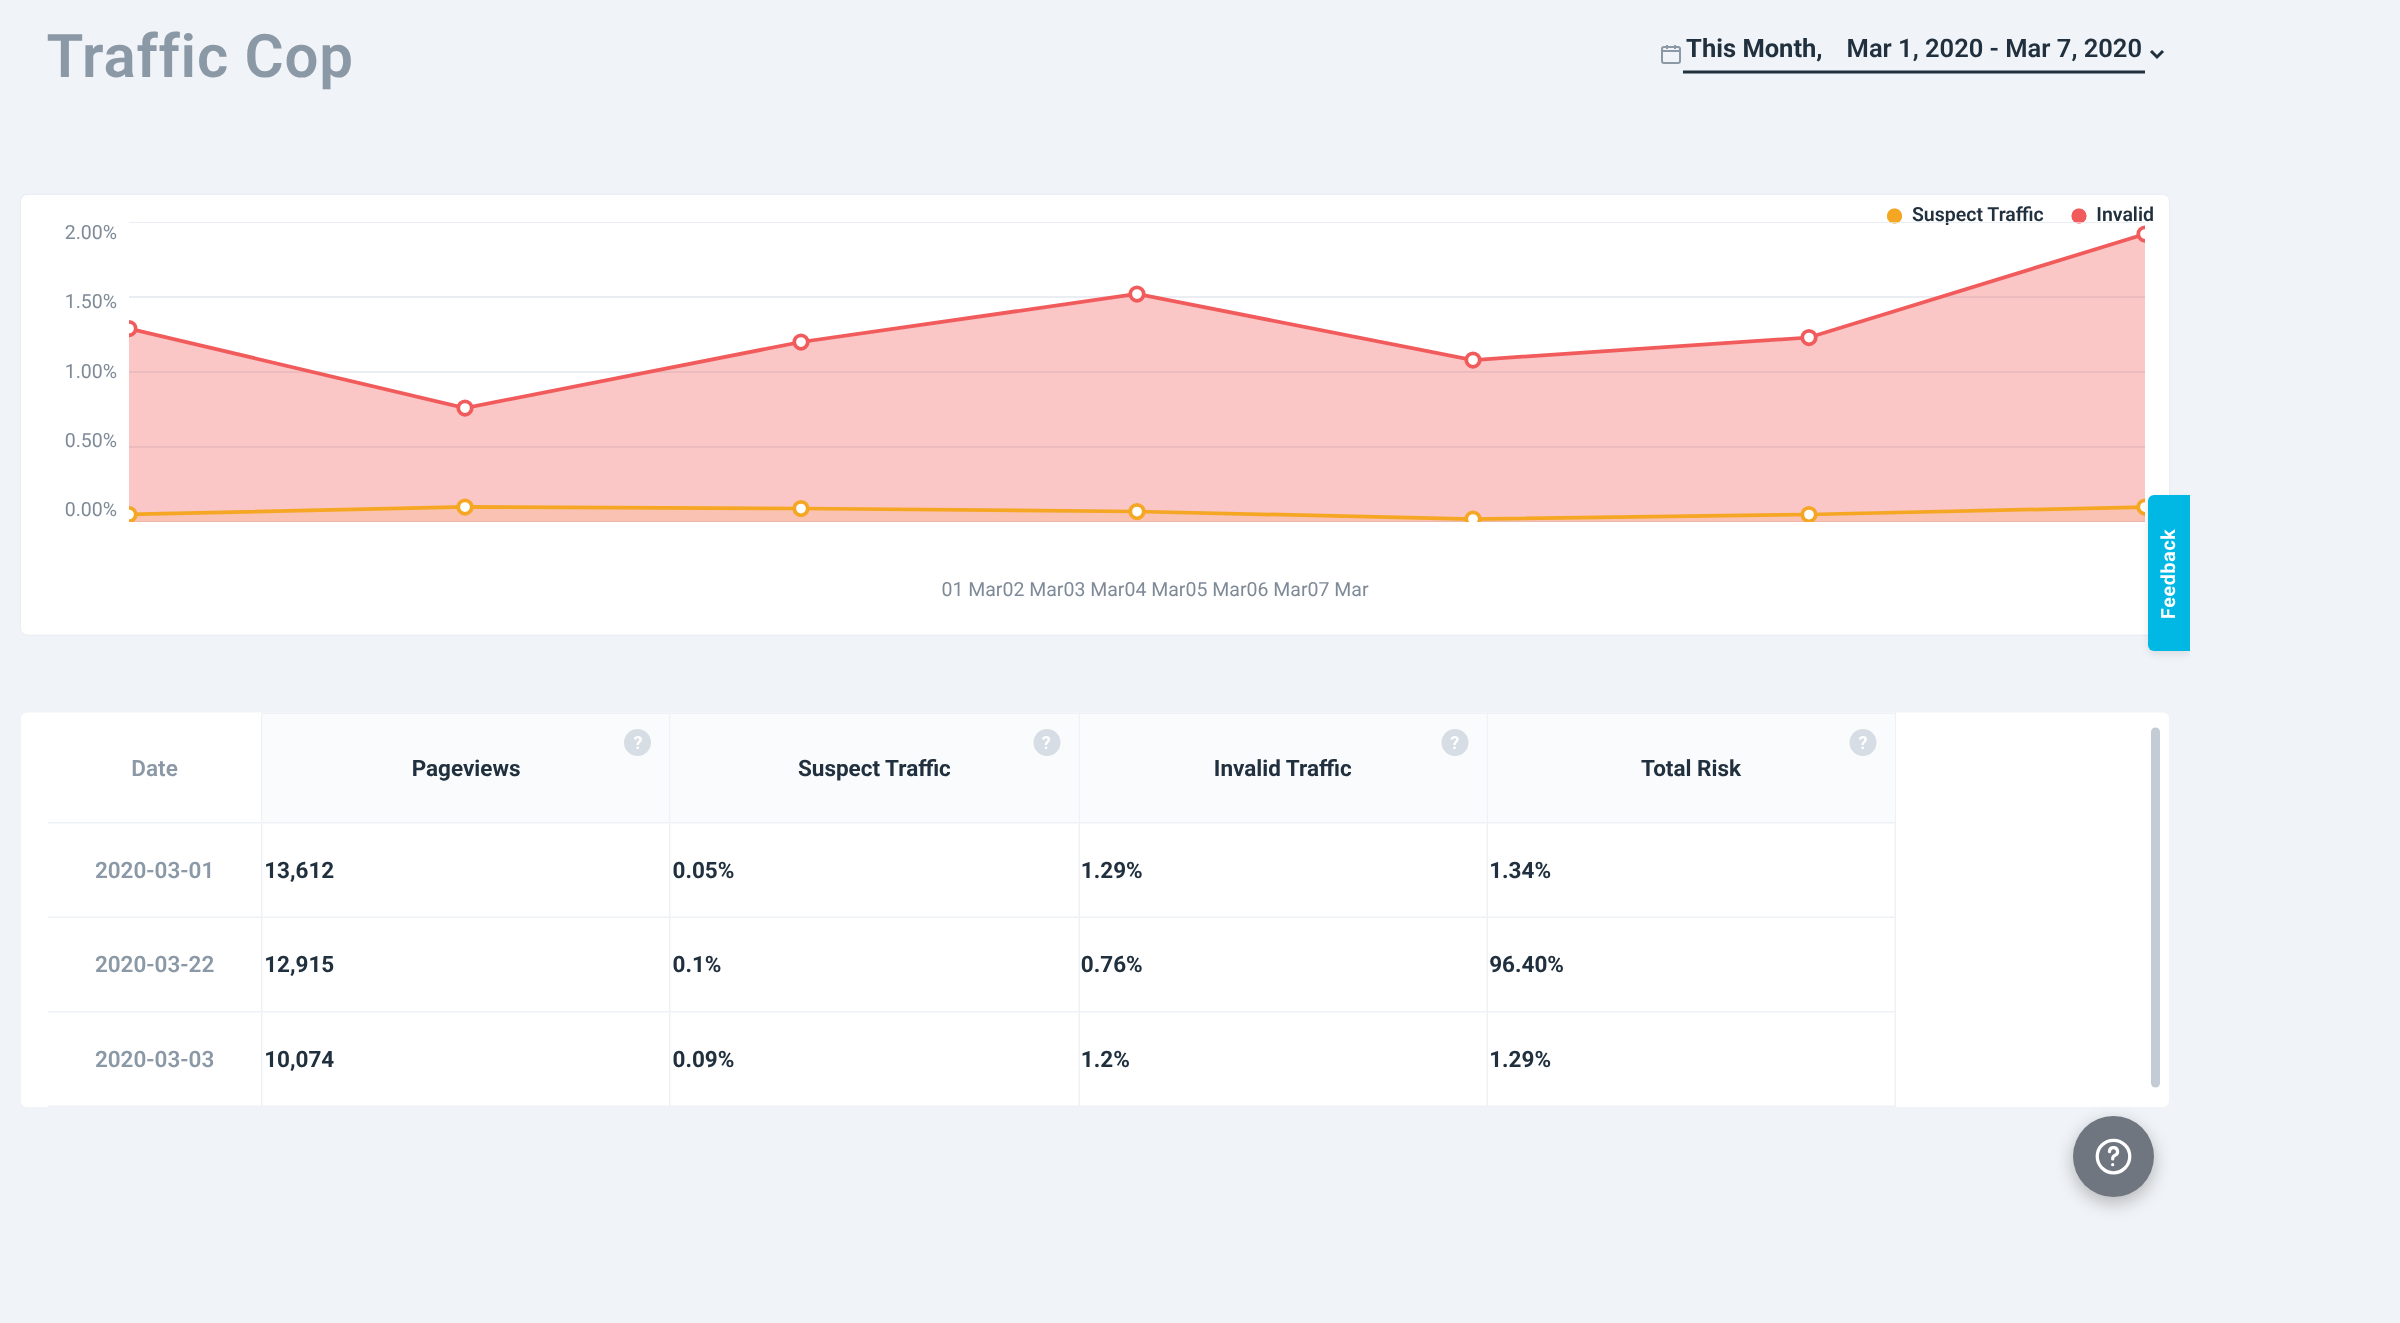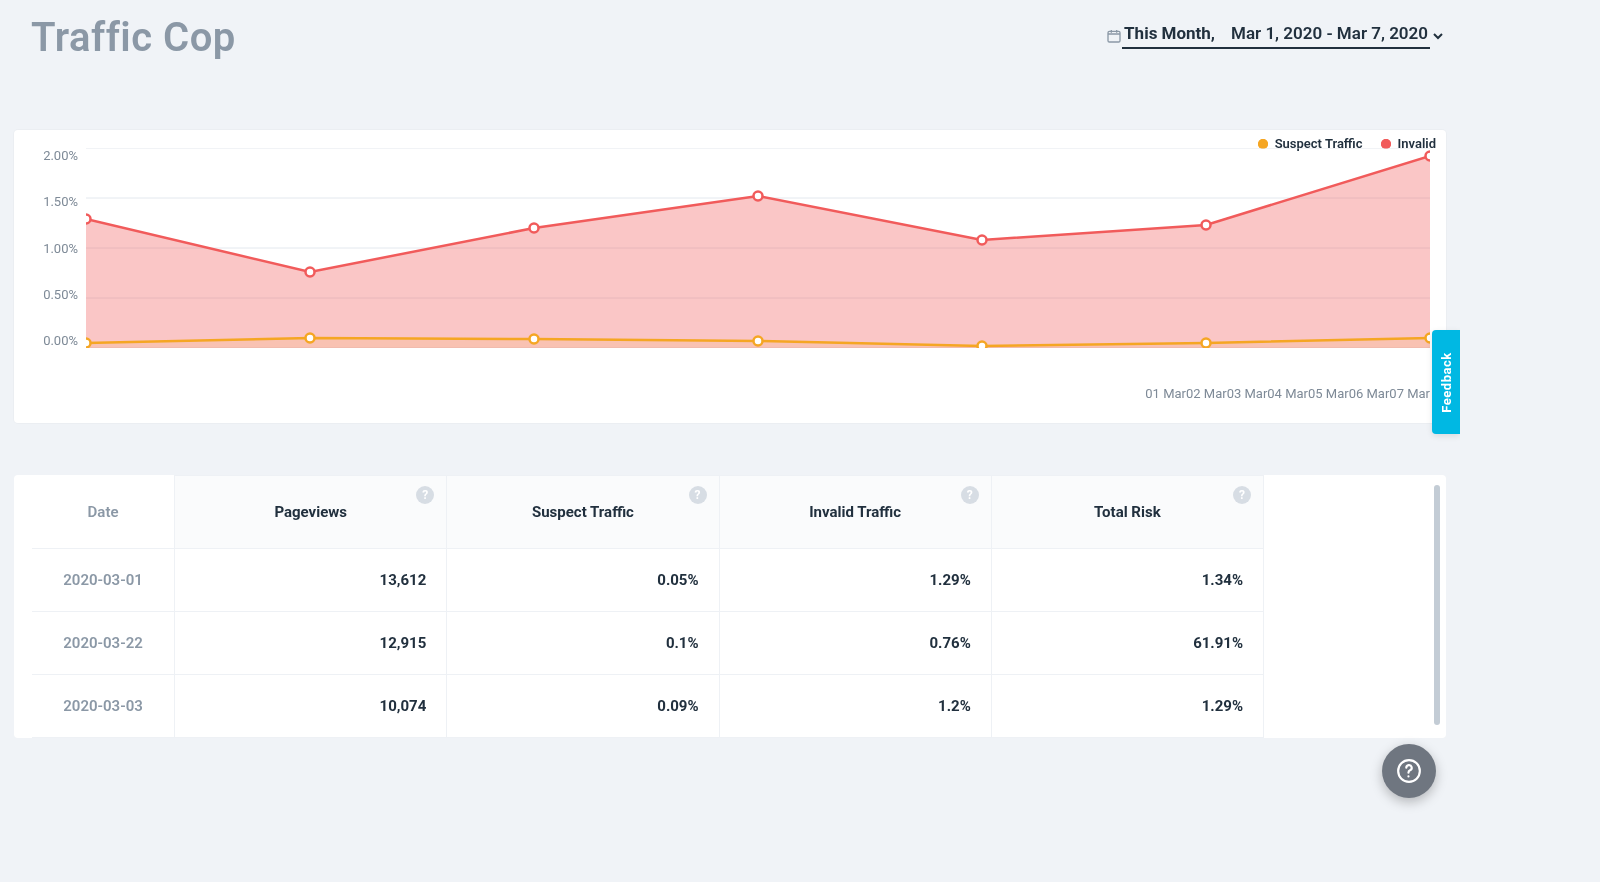--- a/index.html
+++ b/index.html
@@ -34,33 +34,33 @@
   .chart-panel{background:var(--panel);border-radius:4px;box-shadow:0 0 0 1px rgba(0,0,0,0.02);padding:18px 16px 22px 16px;margin-top:48px;position:relative;}
   .chart-wrap{display:flex;height:230px;}
   .y-axis{width:56px;display:flex;flex-direction:column;justify-content:space-between;align-items:flex-end;font-size:13px;color:var(--muted2);padding-right:8px;box-sizing:border-box;height:200px;}
   .plot{position:relative;flex:1;height:200px;}
   .plot .grid line{stroke:var(--grid);stroke-width:1;}
   .legend{position:absolute;top:6px;right:10px;display:flex;gap:18px;font-size:13px;color:var(--text);font-weight:600;}
   .legend .item{display:inline-flex;align-items:center;gap:7px;}
   .legend .dot{width:10px;height:10px;border-radius:50%;display:inline-block;}
   .legend .dot.suspect{background:var(--orange);box-shadow:0 0 0 2px var(--orange) inset,0 0 0 2px #fff;}
   .legend .dot.invalid{background:var(--red);box-shadow:0 0 0 2px var(--red) inset,0 0 0 2px #fff;}
-  .x-axis{display:flex;justify-content:flex-end;margin-left:80px;margin-top:8px;font-size:13px;color:var(--muted2);}
+  .x-axis{display:flex;justify-content:center;margin-left:80px;margin-top:8px;font-size:13px;color:var(--muted2);}
   .x-axis span{display:inline-block;}
 
   
   .table-panel{background:var(--panel);border-radius:4px;margin-top:52px;padding:0;position:relative;}
   .table-inner{margin:0 18px 0 18px;}
   table{border-collapse:collapse;width:1232px;}
   thead th{background:#fafbfc;text-align:center;font-weight:700;color:var(--text);font-size:15px;height:70px;border:1px solid var(--border);position:relative;}
   thead th:first-child{background:transparent;color:var(--muted);font-weight:600;border-left:0;border-top:0;}
   thead th .help{position:absolute;top:10px;right:12px;width:18px;height:18px;border-radius:50%;background:#d7dde4;color:#fff;display:inline-flex;align-items:center;justify-content:center;font-size:12px;font-weight:700;}
   tbody td{border:1px solid var(--border);height:60px;font-size:15px;}
   tbody td:first-child{border-left:0;color:var(--muted);font-weight:600;text-align:center;width:140px;}
-  tbody td.num{text-align:right;padding-right:20px;font-weight:700;color:var(--text);}
+  tbody td.num{text-align:left;padding-right:20px;font-weight:700;color:var(--text);}
   col.date{width:140px;}
   col.pv{width:272px;}
   col.c{width:272px;}
 
   
   .table-panel::after{content:"";position:absolute;top:10px;right:6px;width:6px;height:240px;background:var(--scrollbar);border-radius:3px;}
 
   
   .feedback-tab{position:absolute;top:330px;right:0;transform:none;background:var(--feedback);color:#fff;font-weight:700;font-size:13px;letter-spacing:0.5px;padding:0;border-radius:4px 0 0 4px;box-shadow:0 2px 6px rgba(0,0,0,0.1);width:28px;height:104px;display:flex;align-items:center;justify-content:center;}
   .feedback-tab span{transform:rotate(-90deg);white-space:nowrap;}
@@ -183,21 +183,21 @@
             <td class="num">13,612</td>
             <td class="num">0.05%</td>
             <td class="num">1.29%</td>
             <td class="num">1.34%</td>
           </tr>
           <tr>
             <td>2020-03-22</td>
             <td class="num">12,915</td>
             <td class="num">0.1%</td>
             <td class="num">0.76%</td>
-            <td class="num">61.91%</td>
+            <td class="num">96.40%</td>
           </tr>
           <tr>
             <td>2020-03-03</td>
             <td class="num">10,074</td>
             <td class="num">0.09%</td>
             <td class="num">1.2%</td>
             <td class="num">1.29%</td>
           </tr>
         </tbody>
   </table>

